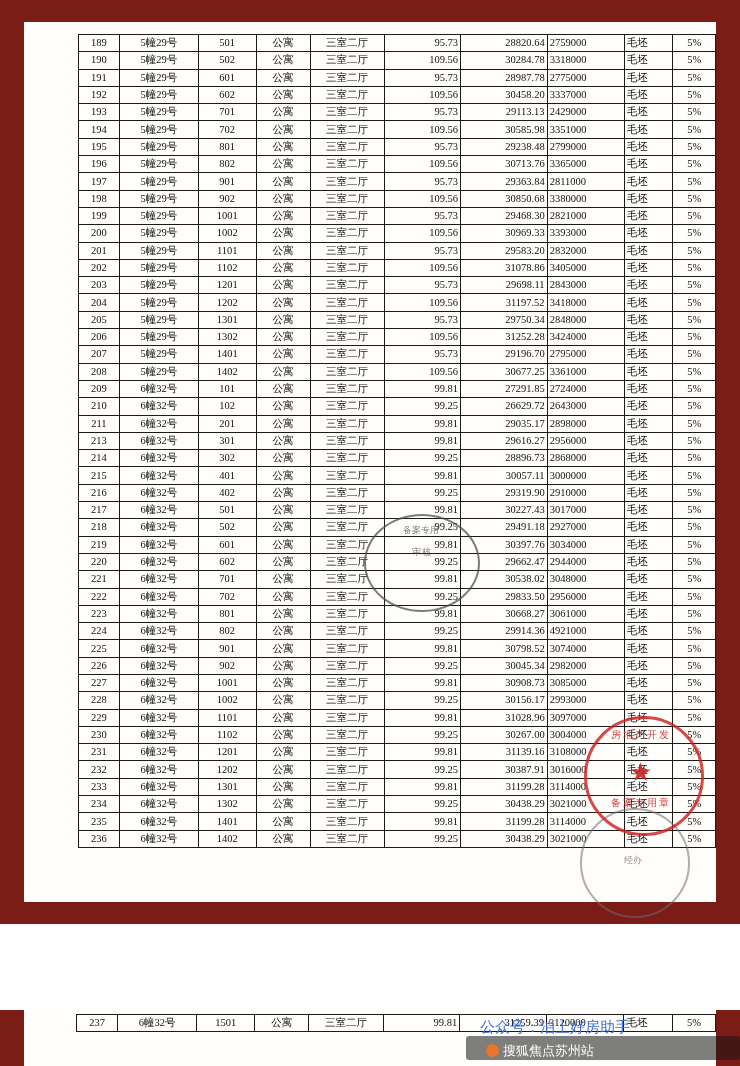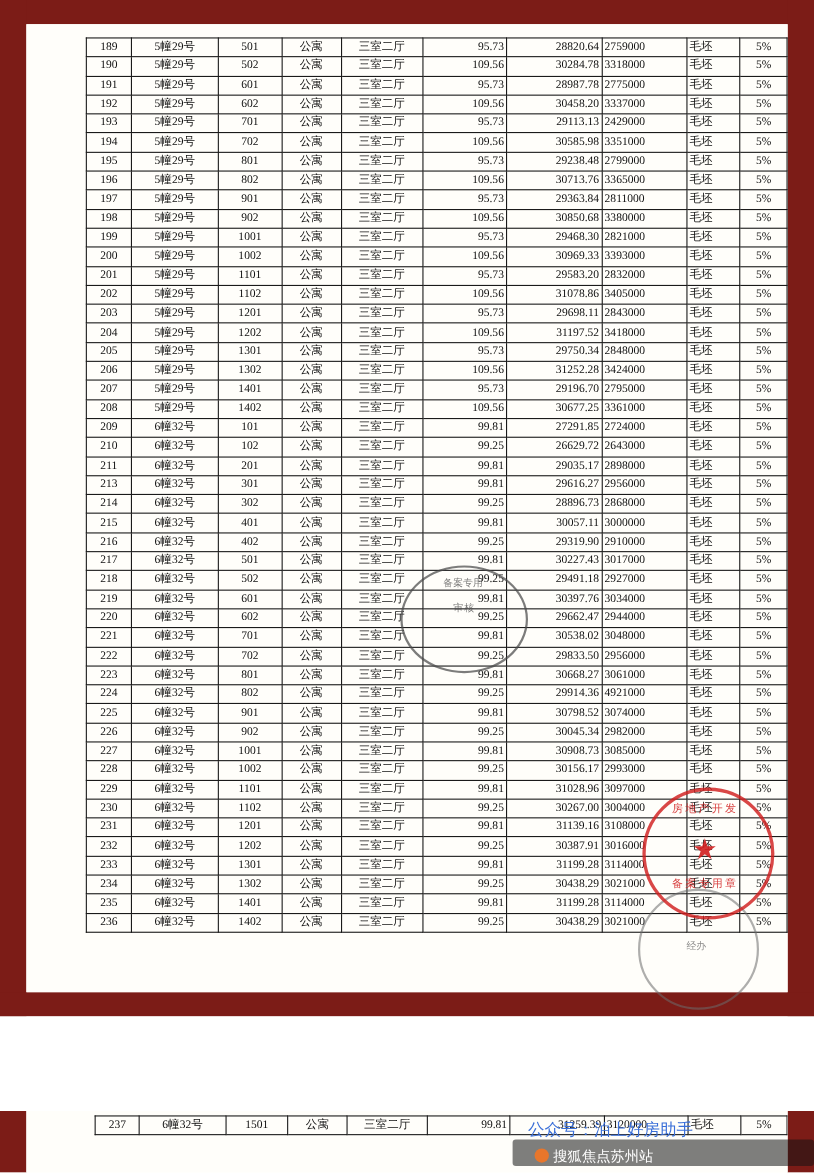--- a/index.html
+++ b/index.html
@@ -105,21 +105,21 @@
   .c-fin   { width: 46px;  text-align: left; }
   .c-rate  { width: 40px;  text-align: center; }
 
   .main-table-wrap {
     position: absolute;
     left: 54px;
     top: 12px;
   }
   .next-table-wrap {
     position: absolute;
-    left: 62px;
+    left: 52px;
     top: 4px;
   }
 
   
   .seal {
     position: absolute;
     pointer-events: none;
   }
   .seal-oval {
     left: 340px;

